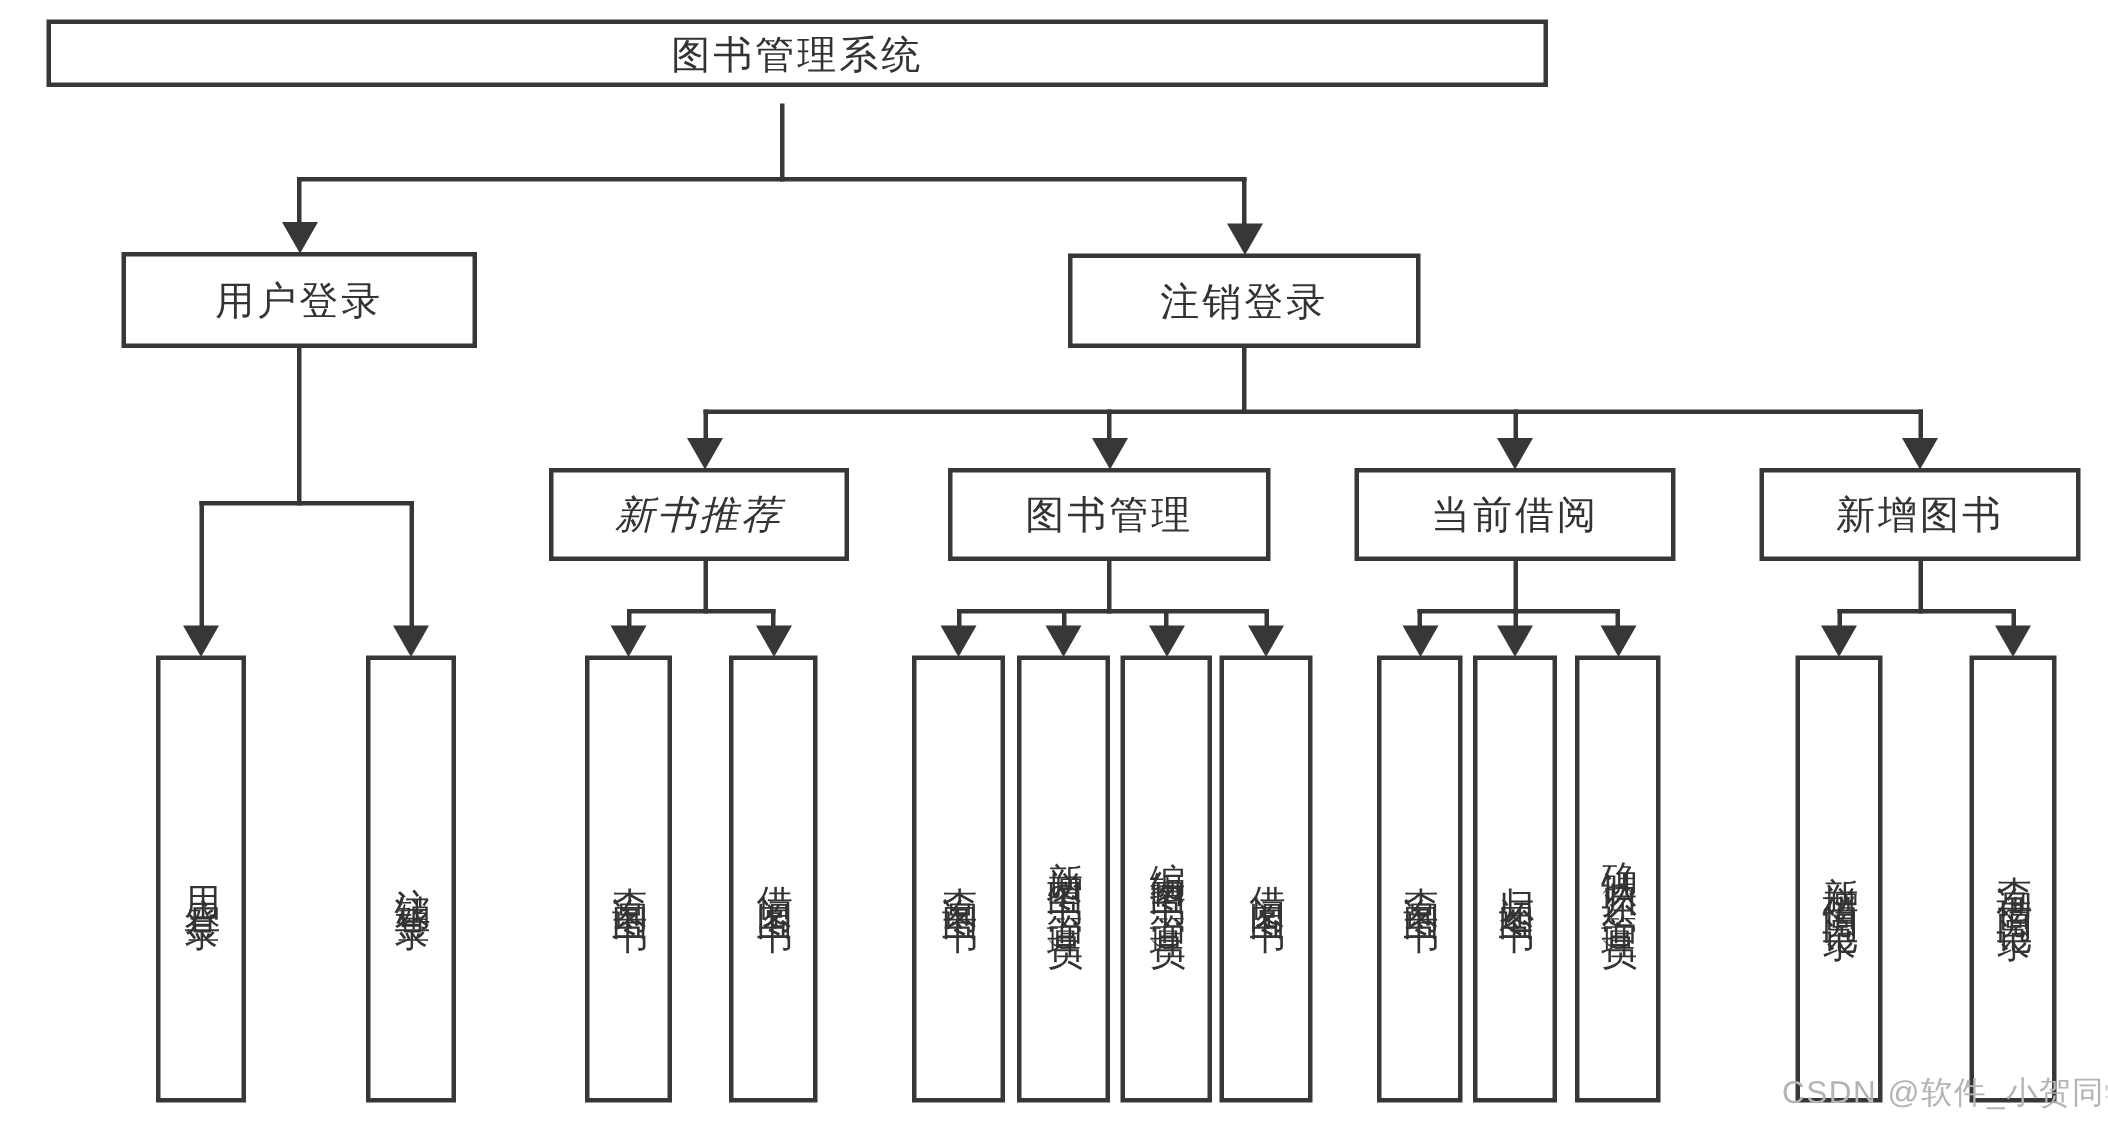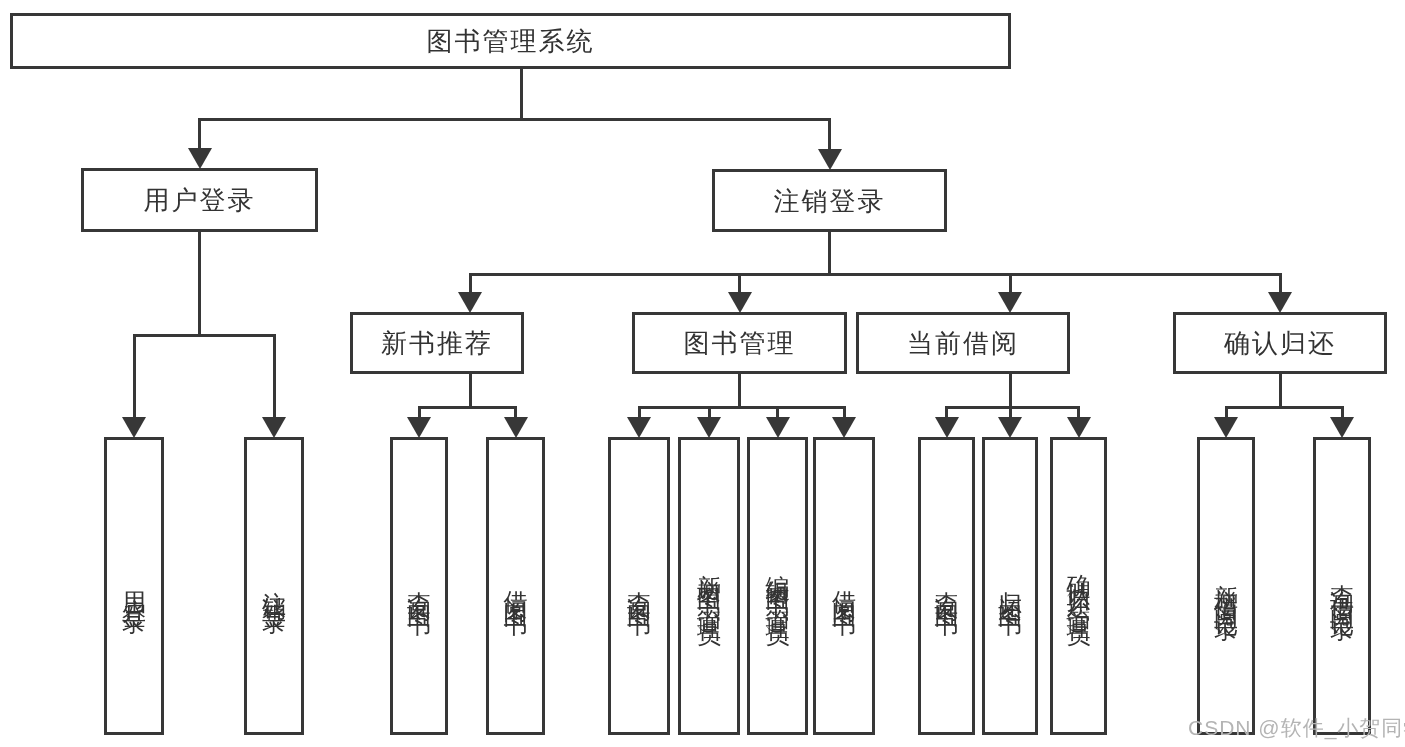--- a/index.html
+++ b/index.html
@@ -60,40 +60,40 @@
     letter-spacing: 1px;
     color: var(--watermark);
     white-space: nowrap;
   }
 </style>
 </head>
 <body>
 
 <div class="canvas">
   <div id="diagram-layer">
-      <div class="node h" style="left: 10px; top: 13px; width: 1001px; height: 56px;">
+      <div class="node h" style="left: 31px; top: 13px; width: 1001px; height: 45px;">
         <span class="lbl">图书管理系统</span>
       </div>
       <div class="node h" style="left: 81px; top: 168px; width: 237px; height: 64px;">
         <span class="lbl">用户登录</span>
       </div>
       <div class="node h" style="left: 712px; top: 169px; width: 235px; height: 63px;">
         <span class="lbl">注销登录</span>
       </div>
-      <div class="node h" style="left: 350px; top: 312px; width: 174px; height: 62px;">
+      <div class="node h" style="left: 366px; top: 312px; width: 200px; height: 62px; font-style: italic;">
         <span class="lbl">新书推荐</span>
       </div>
       <div class="node h" style="left: 632px; top: 312px; width: 215px; height: 62px;">
         <span class="lbl">图书管理</span>
       </div>
-      <div class="node h" style="left: 856px; top: 312px; width: 214px; height: 62px;">
+      <div class="node h" style="left: 903px; top: 312px; width: 214px; height: 62px;">
         <span class="lbl">当前借阅</span>
       </div>
       <div class="node h" style="left: 1173px; top: 312px; width: 214px; height: 62px;">
-        <span class="lbl">确认归还</span>
+        <span class="lbl">新增图书</span>
       </div>
       <div class="node v" style="left: 104px; top: 437px; width: 60px; height: 298px;">
         <span class="lbl">用户登录</span>
       </div>
       <div class="node v" style="left: 244px; top: 437px; width: 60px; height: 298px;">
         <span class="lbl">注销登录</span>
       </div>
       <div class="node v" style="left: 390px; top: 437px; width: 58px; height: 298px;">
         <span class="lbl">查询图书</span>
       </div>

